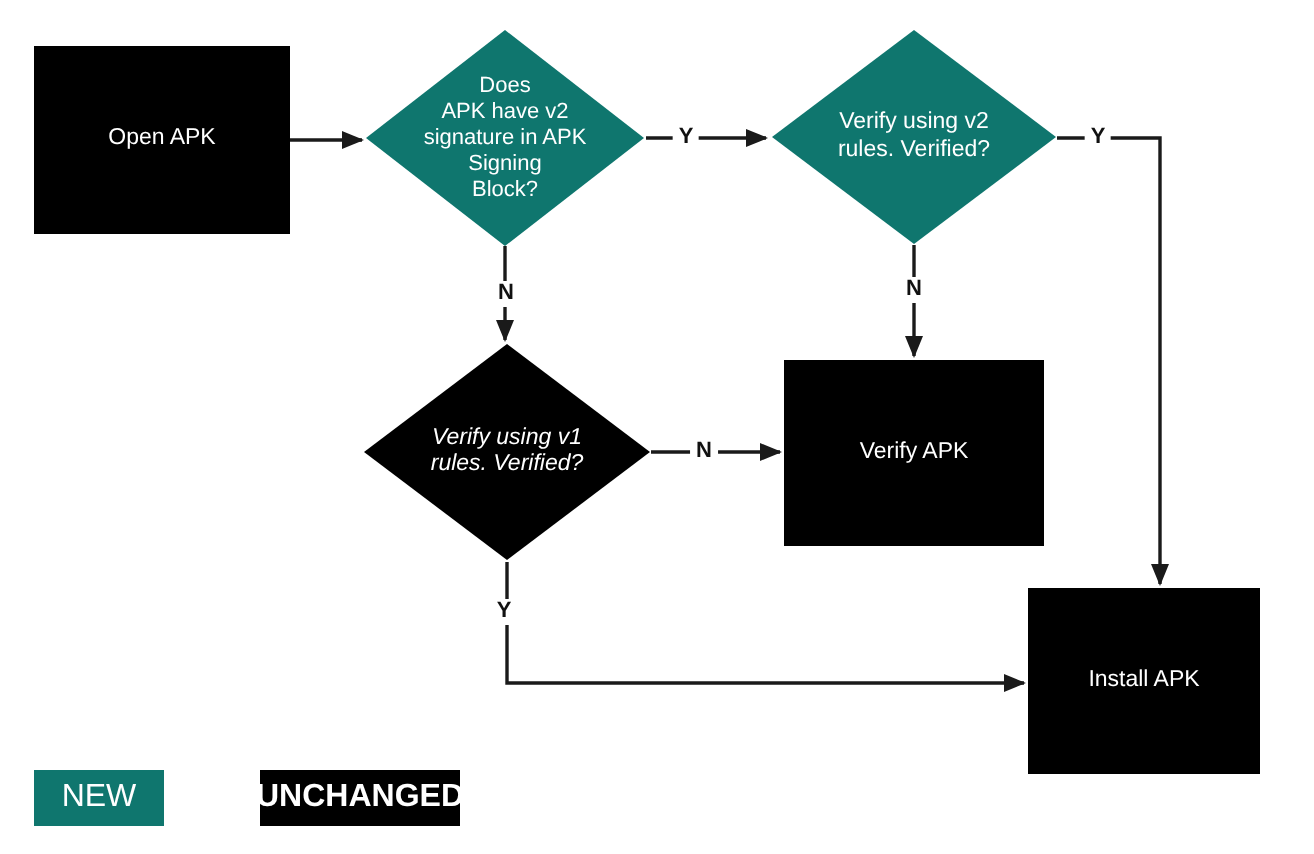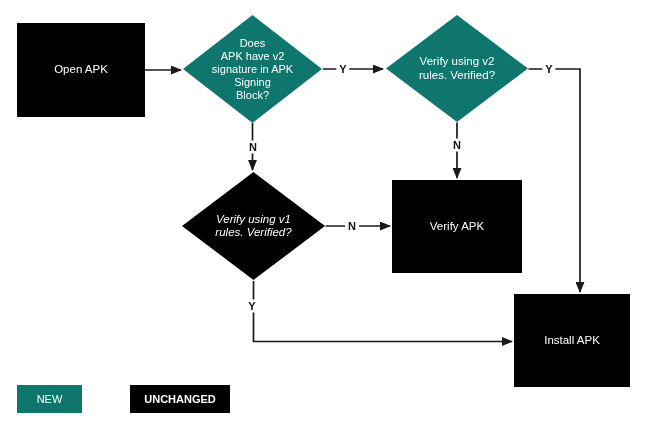--- a/index.html
+++ b/index.html
@@ -42,21 +42,21 @@
     font-weight: bold;
     padding: 0 3px;
     line-height: 13px;
   }
   .legend-box {
     position: absolute;
     display: flex;
     align-items: center;
     justify-content: center;
     color: #ffffff;
-    font-size: 11px;
+    font-size: 16px;
   }
 </style>
 </head>
 <body>
 
 <div class="canvas">
 
   <svg class="edges-svg" viewBox="0 0 657 427" xmlns="http://www.w3.org/2000/svg">
     <defs>
       <marker id="arrow" markerUnits="userSpaceOnUse" markerWidth="11" markerHeight="9" viewBox="0 0 11 9" refX="10" refY="4.5" orient="auto">

